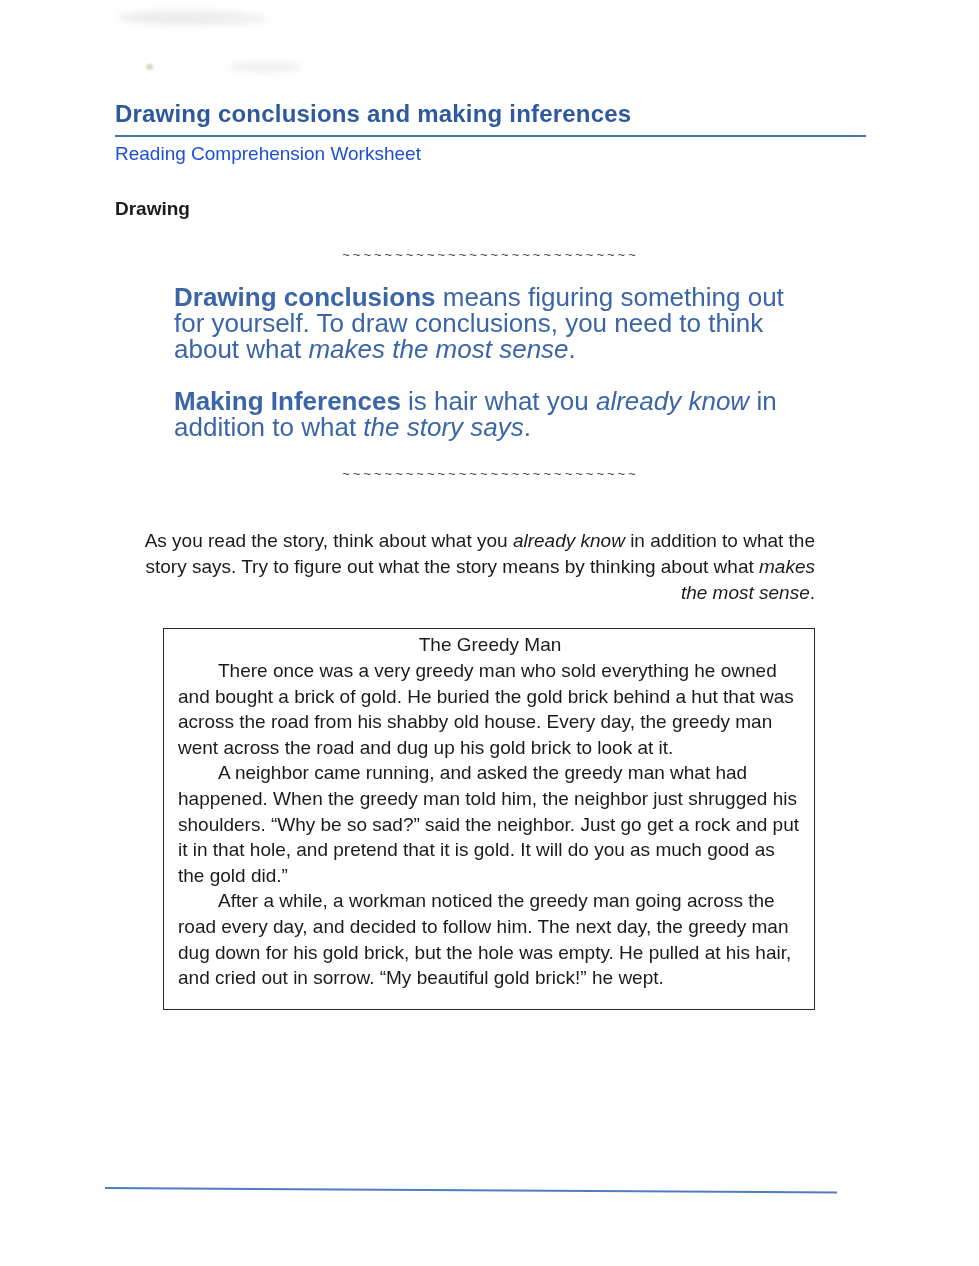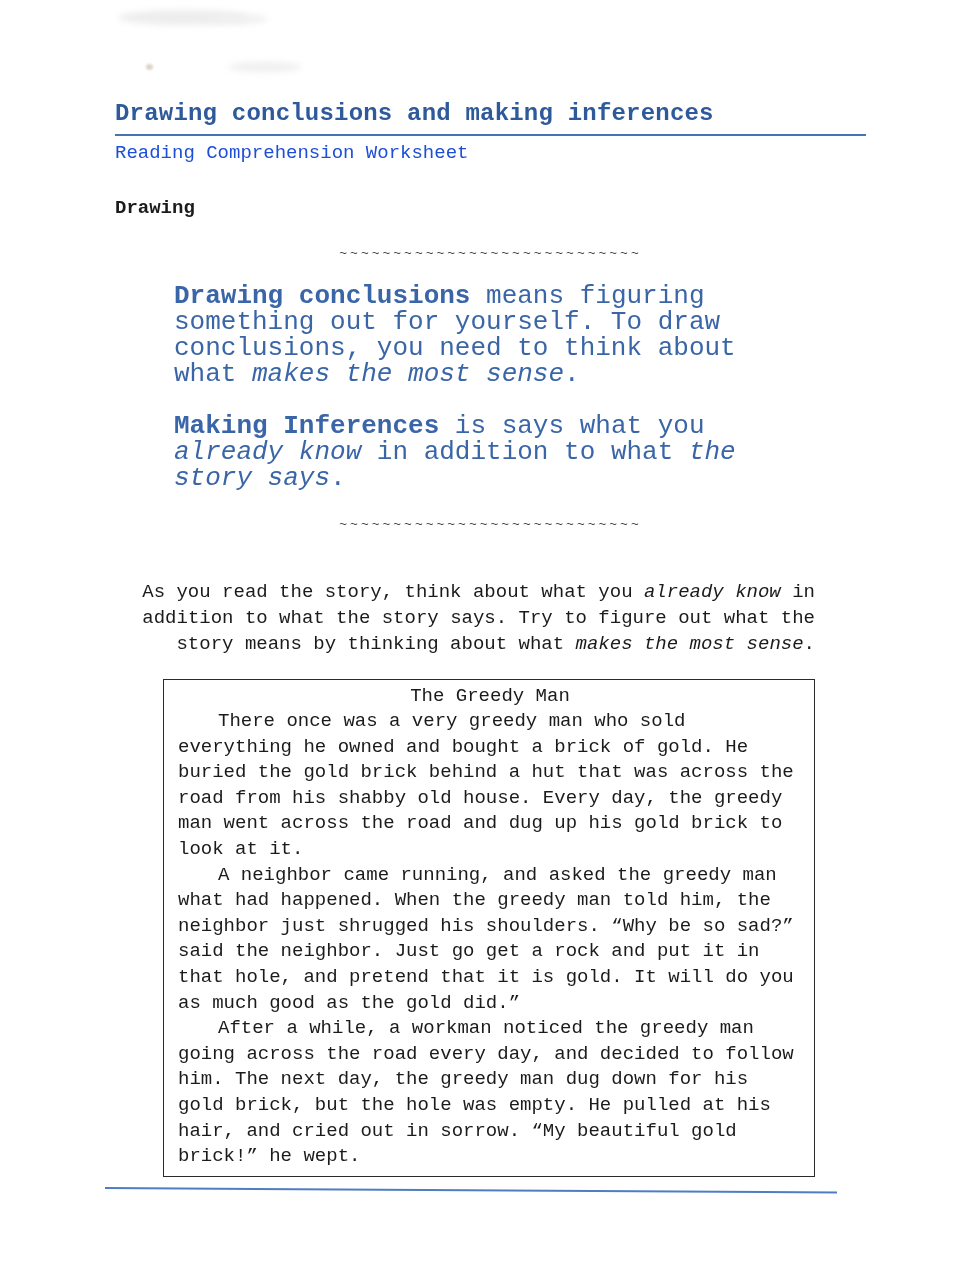--- a/index.html
+++ b/index.html
@@ -2,21 +2,21 @@
 <html><head>
 <meta charset="utf-8">
 <style>
   * { margin: 0; padding: 0; box-sizing: border-box; }
   html, body { background: #ffffff; }
   body {
     width: 979px; height: 1266px;
     font-family: "Liberation Sans", "DejaVu Sans", sans-serif;
     position: relative; overflow: hidden;
   }
-  .page { position: relative; width: 788px; height: 1266px; background: #ffffff; font-family: Liberation Mono, monospace; }
+  .page { position: relative; width: 788px; height: 1266px; background: #ffffff; }
 
   
   .artifact { position: absolute; border-radius: 50%; filter: blur(3px); pointer-events: none; }
   .artifact-1 { left: 118px; top: 10px; width: 130px; height: 15px; background: #ededed; }
   .artifact-2 { left: 206px; top: 14px; width: 62px; height: 10px; background: #f1f0f0; }
   .artifact-3 { left: 228px; top: 62px; width: 74px; height: 10px; background: #f0efef; }
   .artifact-4 { left: 146px; top: 64px; width: 7px; height: 6px; background: #ddd3c8; filter: blur(1px); }
 
   .content { position: absolute; left: 115px; top: 0; width: 751px; }
 
@@ -45,21 +45,21 @@
   .def span { color: #3a66a8; }
 
   .instructions {
     margin-top: 46px; width: 700px;
     font-size: 19px; line-height: 26px; color: #1b1b1b; text-align: right;
   }
 
   .story-box {
     margin-top: 22px; margin-left: 48px; width: 652px;
     border: 1.5px solid #2a2a2a;
-    padding: 3px 12px 6px 14px;
+    padding: 3px 12px 18px 14px;
     color: #1b1b1b;
   }
   .story-title { text-align: center; font-size: 19px; line-height: 26px; }
   .story-p { font-size: 19px; line-height: 25.6px; text-indent: 40px; }
 
   .footer-rule {
     position: absolute; left: 105px; top: 1187px;
     width: 732px; height: 2px; background: #4f7dc0;
     transform: rotate(0.35deg); transform-origin: left center;
   }
@@ -78,21 +78,21 @@
 
     <div class="title">Drawing conclusions and making inferences</div>
     <div class="title-rule"></div>
     <div class="subtitle">Reading Comprehension Worksheet</div>
     <div class="practice">Drawing</div>
 
     <div class="tilde-divider divider-1">~~~~~~~~~~~~~~~~~~~~~~~~~~~~</div>
 
     <div class="definitions">
       <p class="def"><span style="font-weight: bold;">Drawing conclusions</span><span> means figuring something out for yourself. To draw conclusions, you need to think about what </span><span style="font-style: italic;">makes the most sense</span><span>.</span></p>
-      <p class="def"><span style="font-weight: bold;">Making Inferences</span><span> is says what you </span><span style="font-style: italic;">already know</span><span> in addition to what </span><span style="font-style: italic; margin-top: 20px;">the story says</span><span>.</span></p>
+      <p class="def"><span style="font-weight: bold;">Making Inferences</span><span> is hair what you </span><span style="font-style: italic;">already know</span><span> in addition to what </span><span style="font-style: italic; margin-top: 20px;">the story says</span><span>.</span></p>
     </div>
 
     <div class="tilde-divider divider-2">~~~~~~~~~~~~~~~~~~~~~~~~~~~~</div>
 
     <p class="instructions"><span>As you read the story, think about what you </span><span style="font-style: italic;">already know</span><span> in addition to what the story says. Try to figure out what the story means by thinking about what </span><span style="font-style: italic;">makes the most sense</span><span>.</span></p>
 
     <div class="story-box">
       <div class="story-title">The Greedy Man</div>
       <p class="story-p">There once was a very greedy man who sold everything he owned and bought a brick of gold. He buried the gold brick behind a hut that was across the road from his shabby old house. Every day, the greedy man went across the road and dug up his gold brick to look at it.</p>
       <p class="story-p">A neighbor came running, and asked the greedy man what had happened. When the greedy man told him, the neighbor just shrugged his shoulders. “Why be so sad?” said the neighbor. Just go get a rock and put it in that hole, and pretend that it is gold. It will do you as much good as the gold did.”</p>

